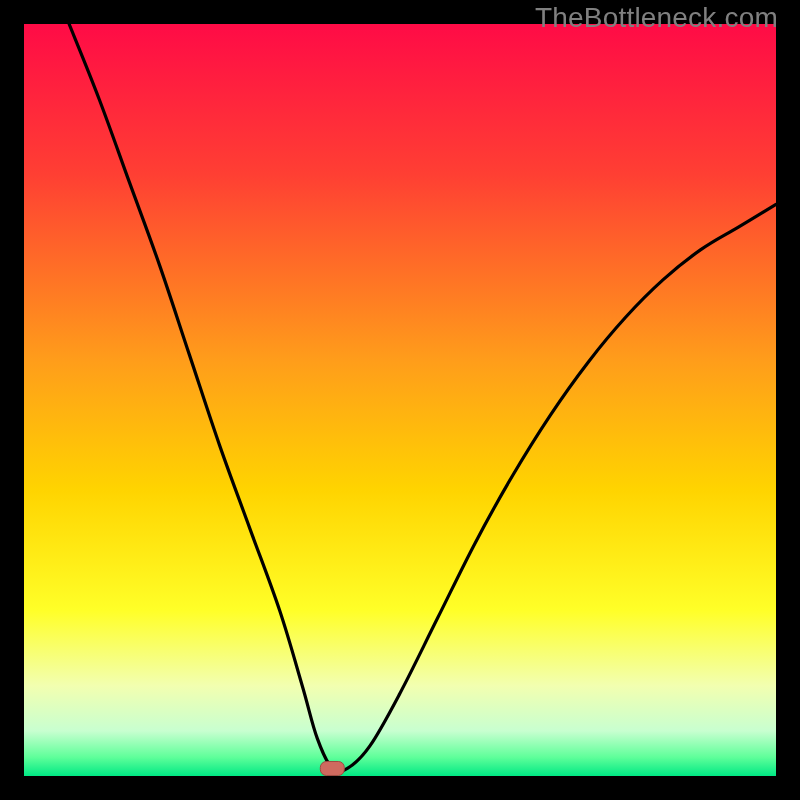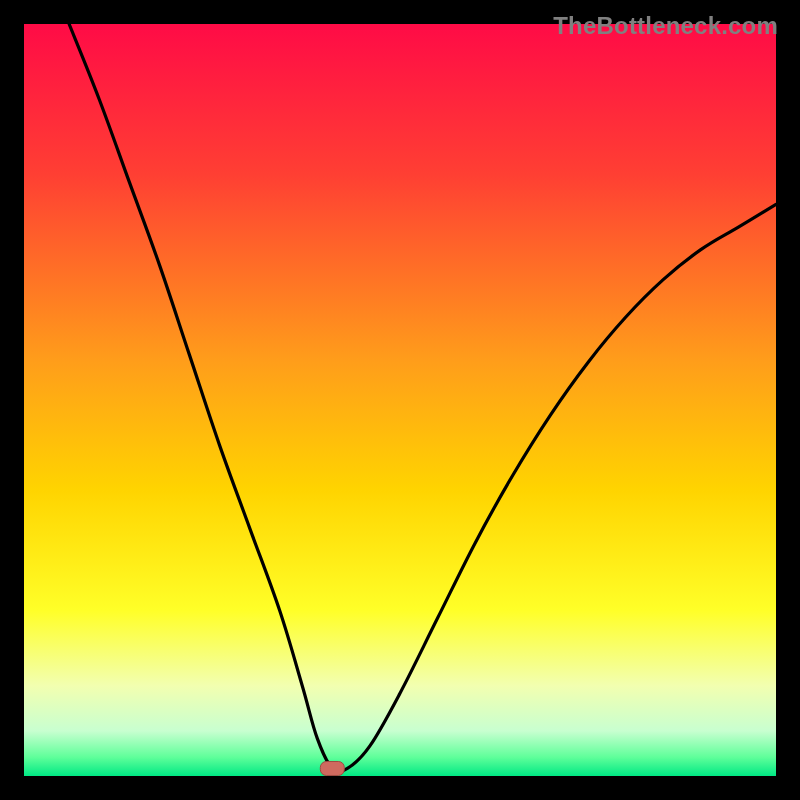--- a/index.html
+++ b/index.html
@@ -21,25 +21,25 @@
   }
   .plot {
     position: absolute;
     left: 0;
     top: 0;
     width: 752px;
     height: 752px;
   }
   .watermark {
     position: absolute;
-    top: 12px;
+    top: 2px;
     right: 22px;
     color: #808080;
-    font-size: 24px;
-    font-weight: 700;
+    font-size: 28px;
+    font-weight: 400;
     letter-spacing: 0.2px;
     font-family: Arial, Helvetica, sans-serif;
   }
 </style>
 </head>
 <body>
 
 <div class="frame">
   <svg class="plot" viewBox="0 0 752 752" preserveAspectRatio="none">
     <defs>

